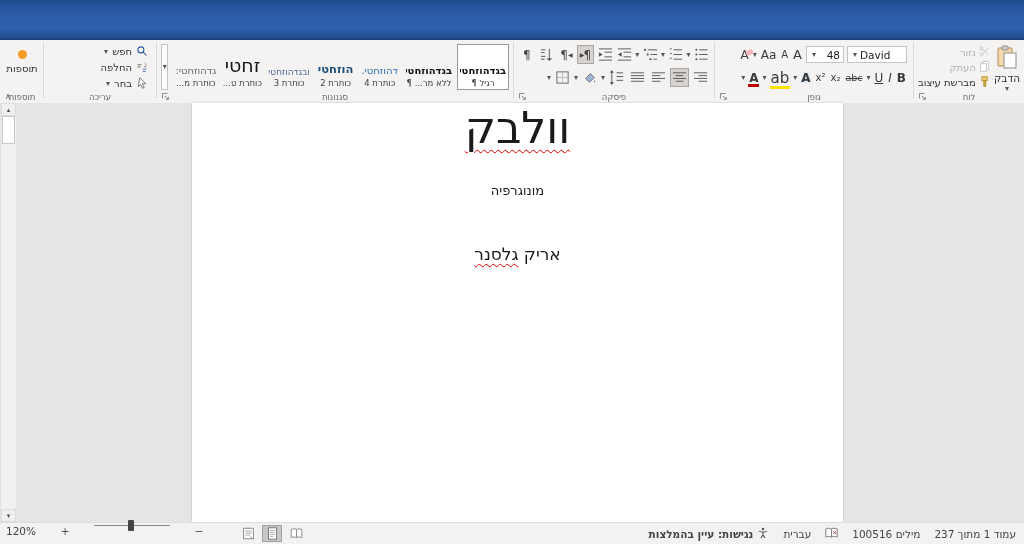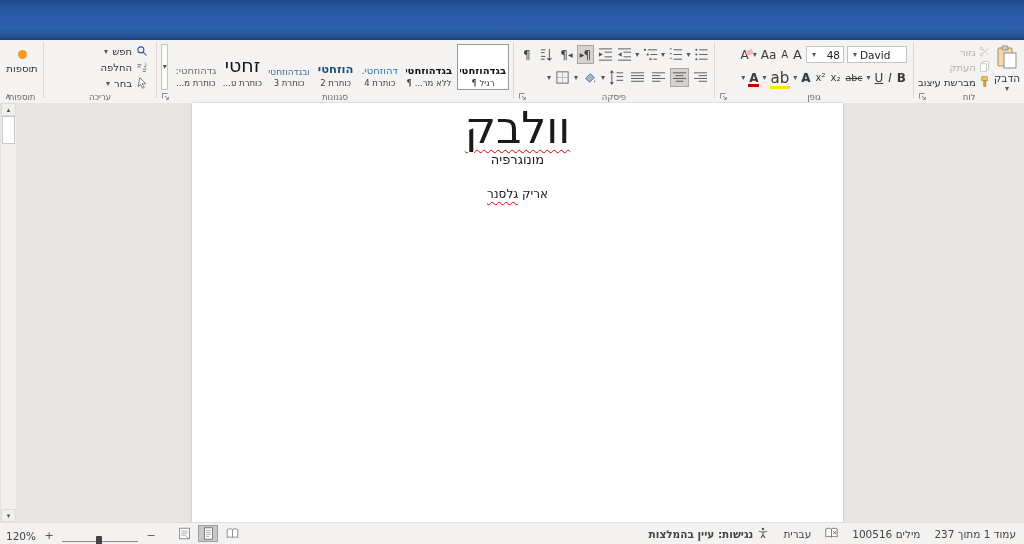--- a/index.html
+++ b/index.html
@@ -88,30 +88,30 @@
           font-size:7px;color:#555;background:#f1f0ef;border:1px solid #dddcdb;box-sizing:border-box;cursor:pointer;}
   .vup{top:0;}
   .vdown{bottom:0;}
   .vthumb{position:absolute;left:1px;top:13px;width:13px;height:28px;background:#fff;border:1px solid #c9c8c7;
           box-sizing:border-box;cursor:grab;}
   .page{position:absolute;left:192px;top:0;width:651px;height:100%;background:#fff;
         box-shadow:0 0 2px rgba(0,0,0,.22);text-align:center;direction:rtl;color:#1a1a1a;}
   .doc-title{margin-top:1px;font-size:44px;line-height:1.1;font-family:"DejaVu Serif","DejaVu Sans",serif;}
   .misspell{text-decoration:underline wavy #e00000;text-decoration-thickness:1px;}
   .doc-title.misspell-wrap span{text-decoration:underline wavy #e00000;text-underline-offset:6px;text-decoration-thickness:1px;margin-top:27px;}
-  .doc-subtitle{font-size:13px;}
-  .doc-author{margin-top:20px;font-size:12px;}
+  .doc-subtitle{margin-top:31px;font-size:13px;}
+  .doc-author{margin-top:46px;font-size:17px;}
   .doc-author .misspell{text-underline-offset:3px;}
   
   .statusbar{position:absolute;bottom:0;left:0;width:1024px;height:22px;background:#f3f2f1;
              border-top:1px solid #e0dedd;display:flex;align-items:center;justify-content:space-between;
              font-size:10.5px;color:#444;box-sizing:border-box;padding:0 8px 0 6px;}
   .sb-right{display:flex;align-items:center;gap:14px;}
   .sb-item{display:flex;align-items:center;gap:4px;cursor:pointer;white-space:nowrap;}
-  .sb-left{display:flex;align-items:flex-end;gap:8px;direction:ltr;}
+  .sb-left{display:flex;align-items:flex-start;gap:24px;direction:ltr;}
   .zoomtrack{position:relative;width:76px;height:1px;background:#8c8a88;}
   .zoomthumb{position:absolute;left:45%;top:-5px;width:6px;height:11px;background:#444;border-radius:1px;cursor:grab;}
   .zoombtn{font-size:11px;color:#555;cursor:pointer;width:10px;text-align:center;}
   .viewbtns{display:flex;align-items:center;gap:4px;margin-left:10px;}
   .viewbtn{width:20px;height:17px;display:flex;align-items:center;justify-content:center;cursor:pointer;
            border:1px solid transparent;box-sizing:border-box;}
   .viewbtn.active{background:#c9c7c5;border-color:#a2a09e;}
   .viewbtn svg{width:13px;height:13px;}
   .sb-acc{font-weight:700;}
 </style>

